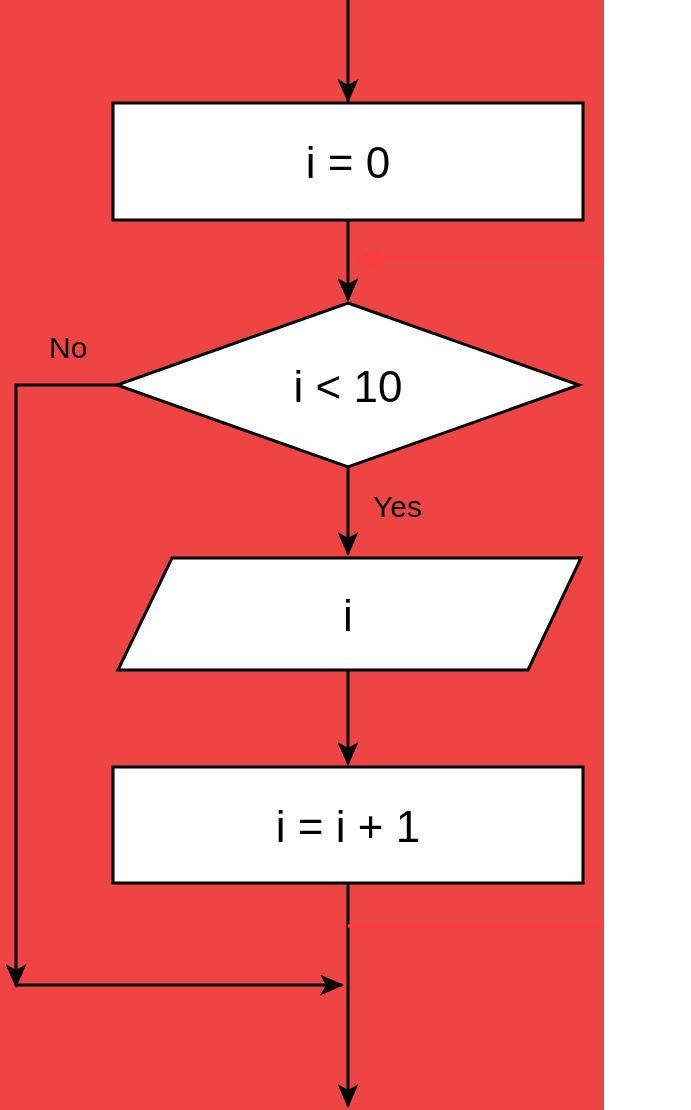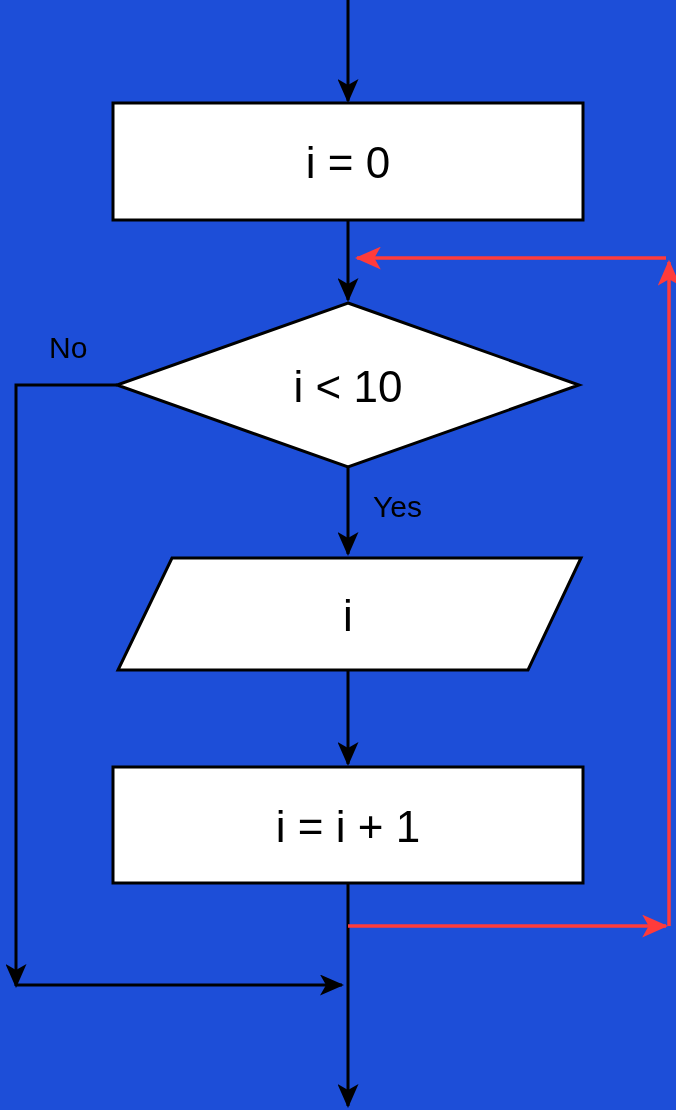--- a/index.html
+++ b/index.html
@@ -1,25 +1,25 @@
 <!DOCTYPE html>
 <html><head>
 <meta charset="utf-8">
 <style>
   html, body {
     margin: 0;
     padding: 0;
     background: #ffffff;
   }
   .canvas-wrap {
-    width: 676px;
+    width: 604px;
     height: 1110px;
     position: relative;
     overflow: hidden;
-    background: #1d4ed8;
+    background: #ef4444;
   }
   svg {
     display: block;
   }
   text {
     font-family: "Liberation Sans", "DejaVu Sans", sans-serif;
     fill: #000000;
   }
   .node-label {
     font-size: 44px;

